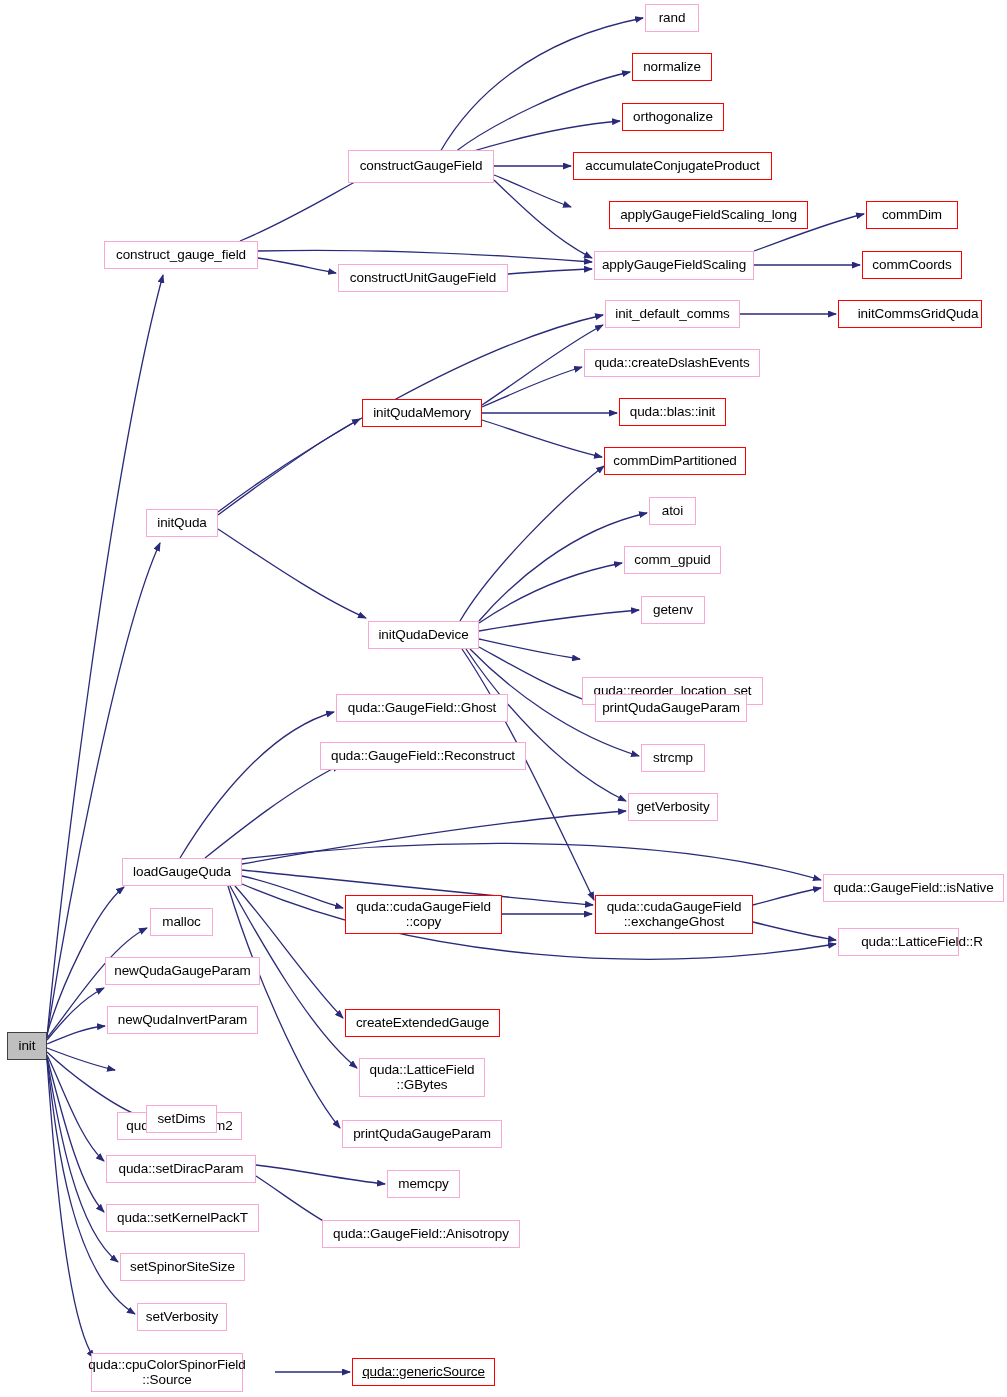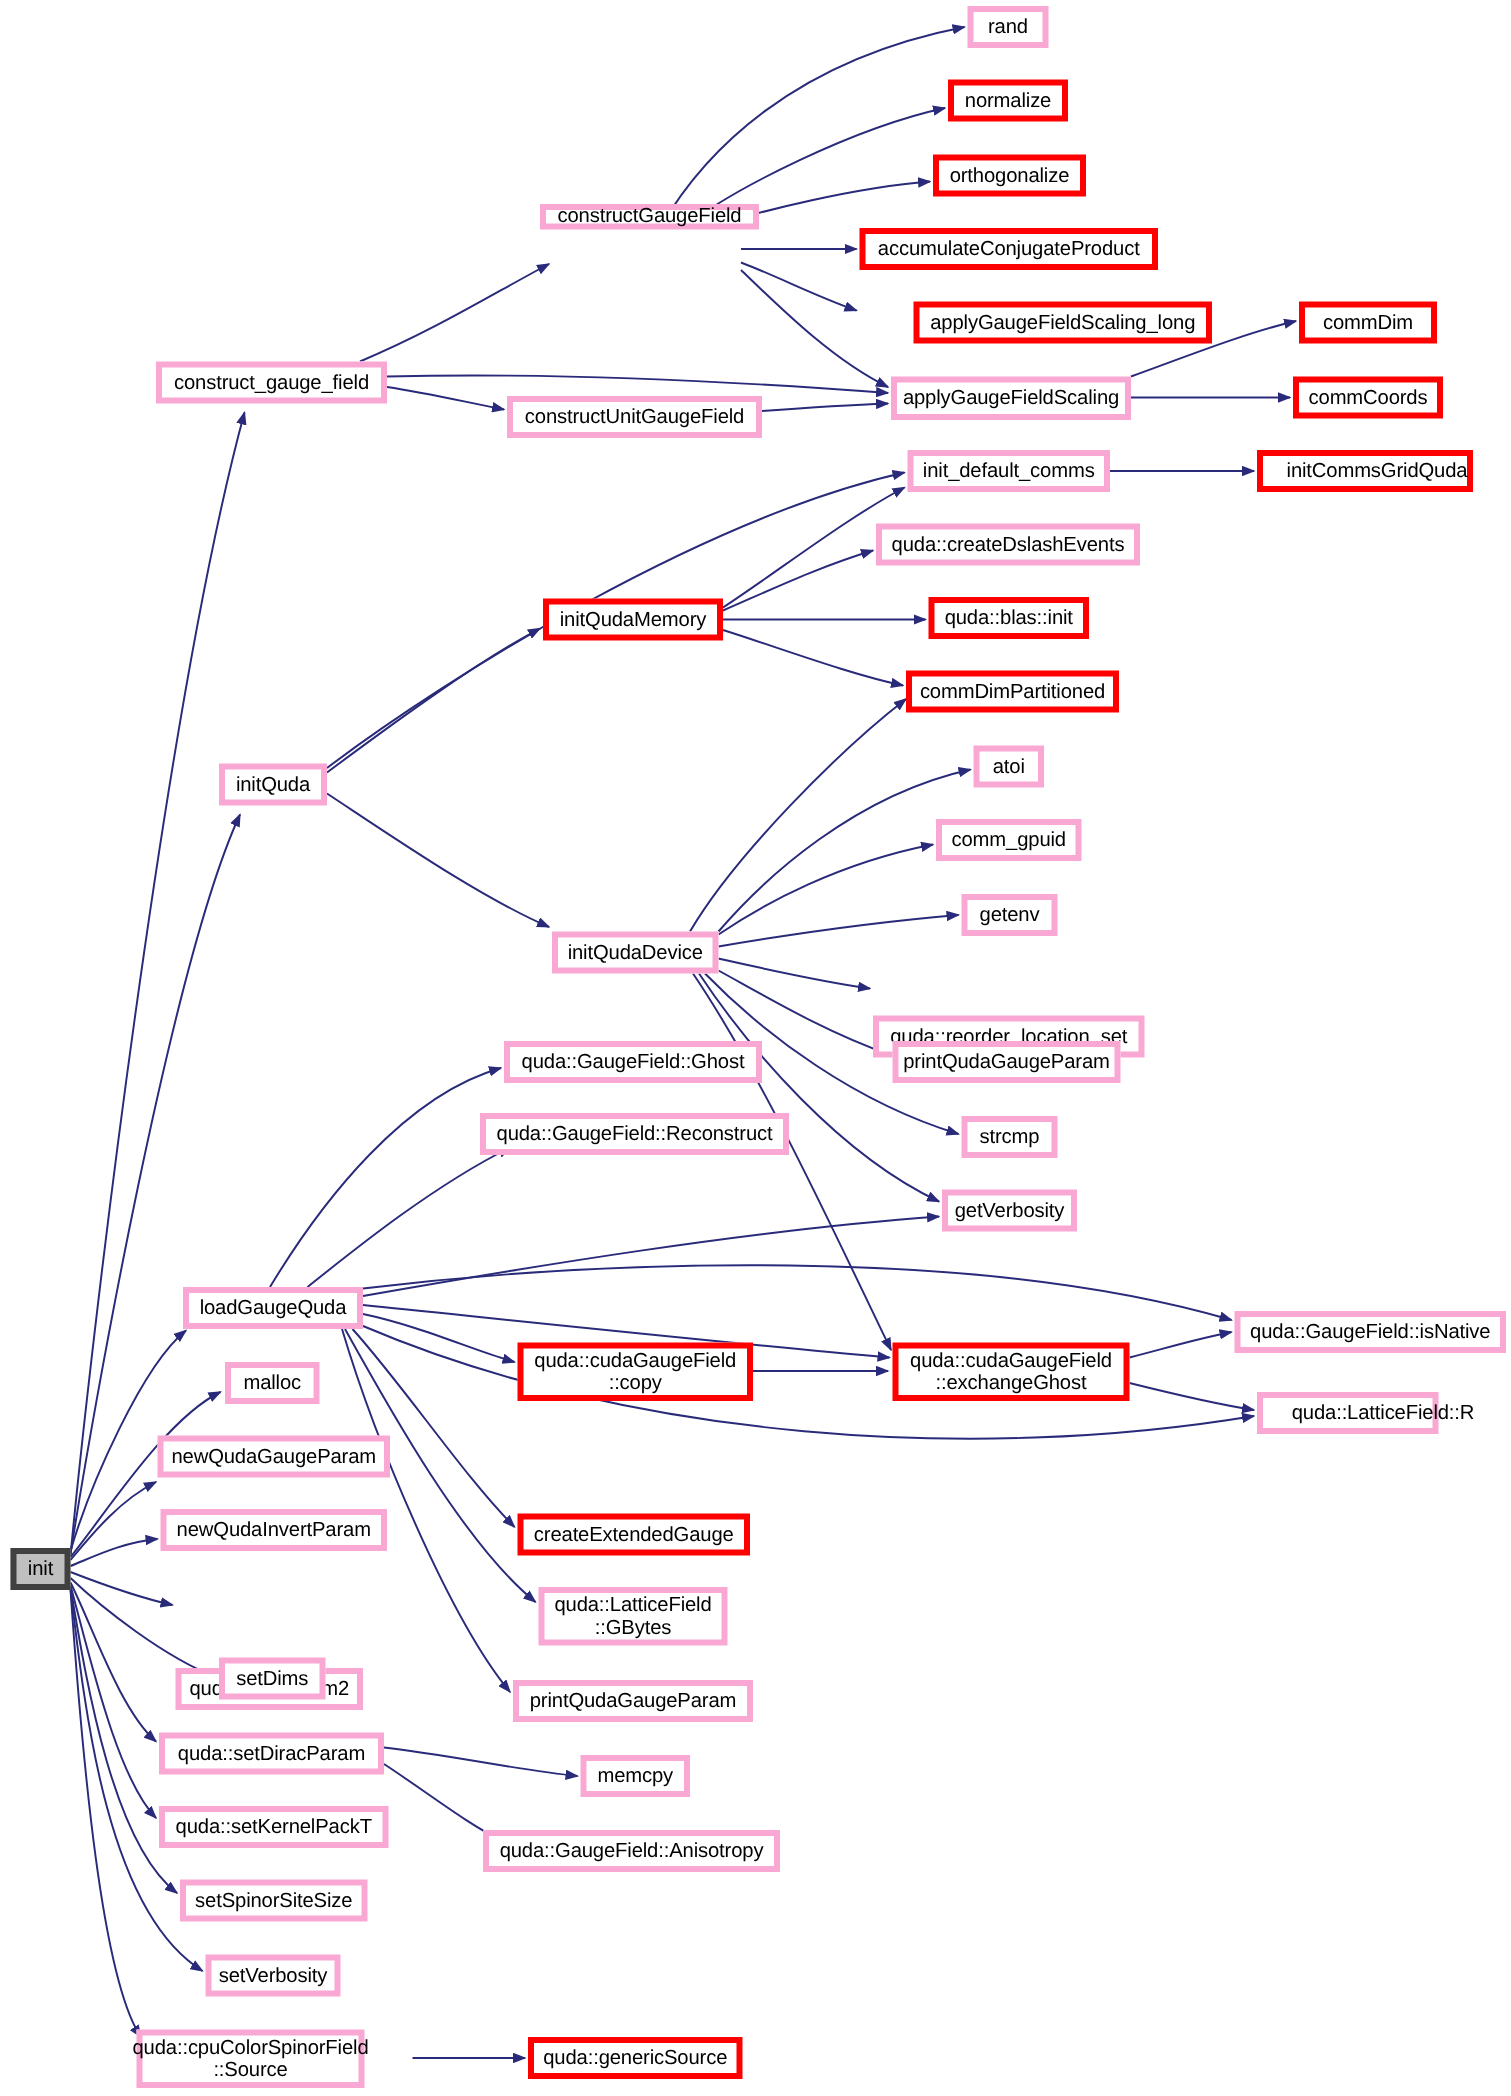--- a/index.html
+++ b/index.html
@@ -22,21 +22,21 @@
     left: 0;
     top: 0;
     width: 1007px;
     height: 1397px;
     pointer-events: none;
   }
   .node {
     position: absolute;
     box-sizing: border-box;
     background: #ffffff;
-    border: 4px solid #f9a8d4;
+    border: 1px solid #f9a8d4;
     display: flex;
     align-items: center;
     justify-content: center;
     text-align: center;
     font-size: 13.5px;
     line-height: 1.08;
     color: #000000;
     white-space: pre-line;
     letter-spacing: -0.1px;
     z-index: 5;
@@ -116,21 +116,21 @@
         <path d="M 753,905 C 780,898 800,892 821,888" marker-end="url(#arrow)"></path>
         <path d="M 753,922 C 785,930 810,936 836,940" marker-end="url(#arrow)"></path>
         <path d="M 256,1165 C 300,1170 345,1180 385,1184" marker-end="url(#arrow)"></path>
         <path d="M 256,1176 C 285,1195 310,1215 336,1228" marker-end="url(#arrow)"></path>
         <path d="M 275,1372 L 350,1372" marker-end="url(#arrow)"></path>
       </g>
   </svg>
   <div id="node-layer">
       <div class="node root" style="left: 7px; top: 1032px; width: 40px; height: 28px;"><span>init</span></div>
       <div class="node" style="left: 104px; top: 241px; width: 154px; height: 28px;"><span>construct_gauge_field</span></div>
-      <div class="node" style="left: 348px; top: 136px; width: 146px; height: 17px; margin-left: 12px;"><span>constructGaugeField</span></div>
+      <div class="node" style="left: 348px; top: 150px; width: 146px; height: 33px;"><span>constructGaugeField</span></div>
       <div class="node" style="left: 338px; top: 264px; width: 170px; height: 28px;"><span>constructUnitGaugeField</span></div>
       <div class="node" style="left: 645px; top: 4px; width: 54px; height: 28px;"><span>rand</span></div>
       <div class="node red" style="left: 632px; top: 53px; width: 80px; height: 28px;"><span>normalize</span></div>
       <div class="node red" style="left: 622px; top: 103px; width: 102px; height: 28px;"><span>orthogonalize</span></div>
       <div class="node red" style="left: 573px; top: 152px; width: 199px; height: 28px;"><span>accumulateConjugateProduct</span></div>
       <div class="node red" style="left: 573px; top: 201px; width: 199px; height: 28px; margin-left: 36px;"><span>applyGaugeFieldScaling_long</span></div>
       <div class="node" style="left: 594px; top: 251px; width: 160px; height: 29px;"><span>applyGaugeFieldScaling</span></div>
       <div class="node red" style="left: 866px; top: 201px; width: 92px; height: 28px;"><span>commDim</span></div>
       <div class="node red" style="left: 862px; top: 251px; width: 100px; height: 28px;"><span>commCoords</span></div>
       <div class="node" style="left: 605px; top: 300px; width: 135px; height: 28px;"><span>init_default_comms</span></div>
@@ -167,15 +167,15 @@
       <div class="node" style="left: 120px; top: 1253px; width: 125px; height: 28px;"><span>setSpinorSiteSize</span></div>
       <div class="node" style="left: 137px; top: 1303px; width: 90px; height: 28px;"><span>setVerbosity</span></div>
       <div class="node" style="left: 91px; top: 1353px; width: 152px; height: 39px;"><span>quda::cpuColorSpinorField
 ::Source</span></div>
       <div class="node red" style="left: 345px; top: 1009px; width: 155px; height: 28px;"><span>createExtendedGauge</span></div>
       <div class="node" style="left: 359px; top: 1058px; width: 126px; height: 39px;"><span>quda::LatticeField
 ::GBytes</span></div>
       <div class="node" style="left: 342px; top: 1120px; width: 160px; height: 28px;"><span>printQudaGaugeParam</span></div>
       <div class="node" style="left: 387px; top: 1170px; width: 73px; height: 28px;"><span>memcpy</span></div>
       <div class="node" style="left: 322px; top: 1220px; width: 198px; height: 28px;"><span>quda::GaugeField::Anisotropy</span></div>
-      <div class="node red" style="left: 352px; top: 1358px; width: 143px; height: 28px;"><span>quda::genericSource</span></div>
+      <div class="node red" style="left: 352px; top: 1358px; width: 143px; height: 28px; text-decoration: underline;"><span>quda::genericSource</span></div>
     </div>
 </div>
 
 </body></html>

